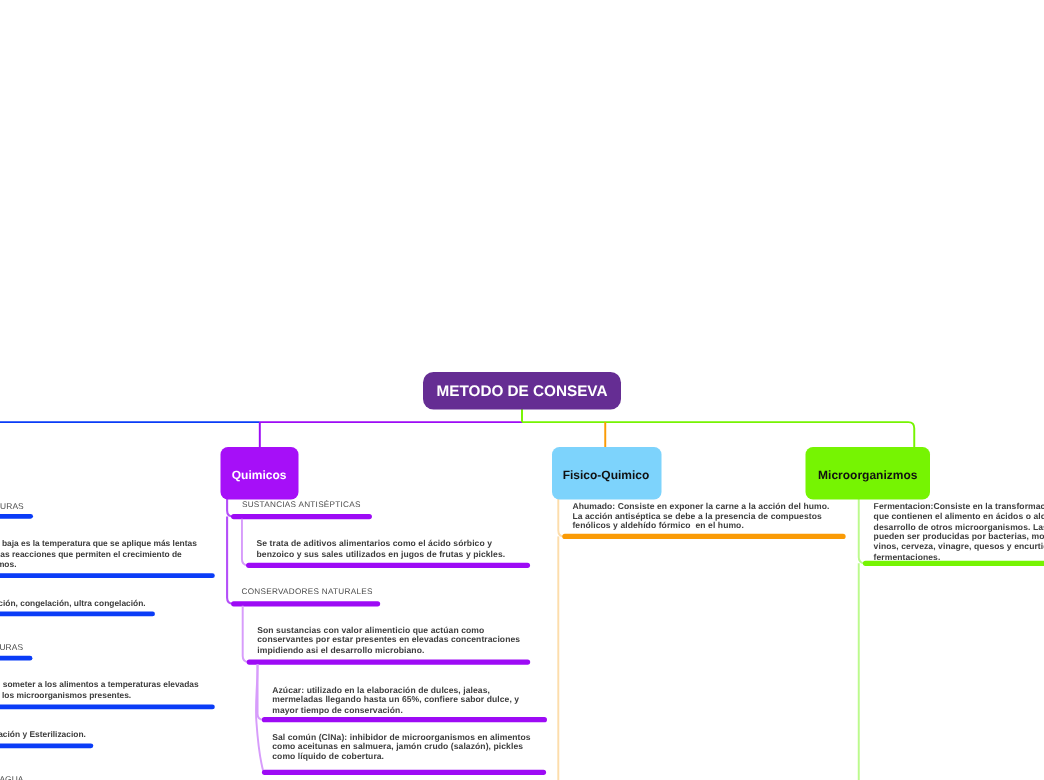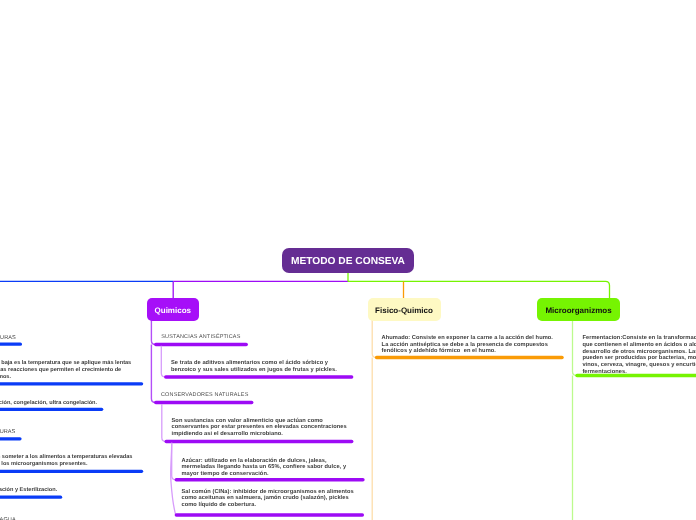--- a/index.html
+++ b/index.html
@@ -4,23 +4,23 @@
 <style>
   html,body{margin:0;padding:0;background:#ffffff;}
   body{width:696px;height:520px;overflow:hidden;
        font-family:"Liberation Sans",sans-serif;-webkit-font-smoothing:antialiased;text-rendering:geometricPrecision;}
   #stage{position:relative;width:696px;height:520px;overflow:hidden;}
   #wires{position:absolute;left:0;top:0;}
   .node{position:absolute;display:flex;align-items:center;justify-content:center;
         font-weight:bold;white-space:nowrap;box-sizing:border-box;}
   #root{left:282px;top:248px;width:132px;height:25px;background:#652d93;color:#fff;
         font-size:10.2px;letter-spacing:0px;border-radius:7px;padding-top:1.5px;}
-  .lvl1{font-size:8px;height:23px;border-radius:5px;padding-top:2px;}
+  .lvl1{font-size:8px;height:35px;border-radius:5px;padding-top:2px;}
   #n-quim{left:147px;top:298.2px;width:51.5px;background:#a60ff8;color:#fff;}
-  #n-fq{left:367.5px;top:298.2px;width:73px;background:#fef9c3;color:#111;}
+  #n-fq{left:367.5px;top:298.2px;width:73px;background:#7dd3fc;color:#111;}
   #n-mic{left:537px;top:298.2px;width:83px;background:#76f402;color:#111;}
   .hdr{position:absolute;font-size:5.45px;letter-spacing:0.19px;color:#4a4a4a;white-space:nowrap;}
   .para{position:absolute;font-size:5.7px;line-height:6.7px;color:#3d3d3d;font-weight:700;white-space:pre;letter-spacing:0.06px;}
   .ln{position:absolute;font-size:5.7px;color:#3d3d3d;font-weight:700;white-space:pre;letter-spacing:0.06px;}
   .blue{font-size:5.6px;letter-spacing:0px;}
   .blueh{letter-spacing:0.06px;font-size:5.6px;}
 </style>
 </head>
 <body>
 

